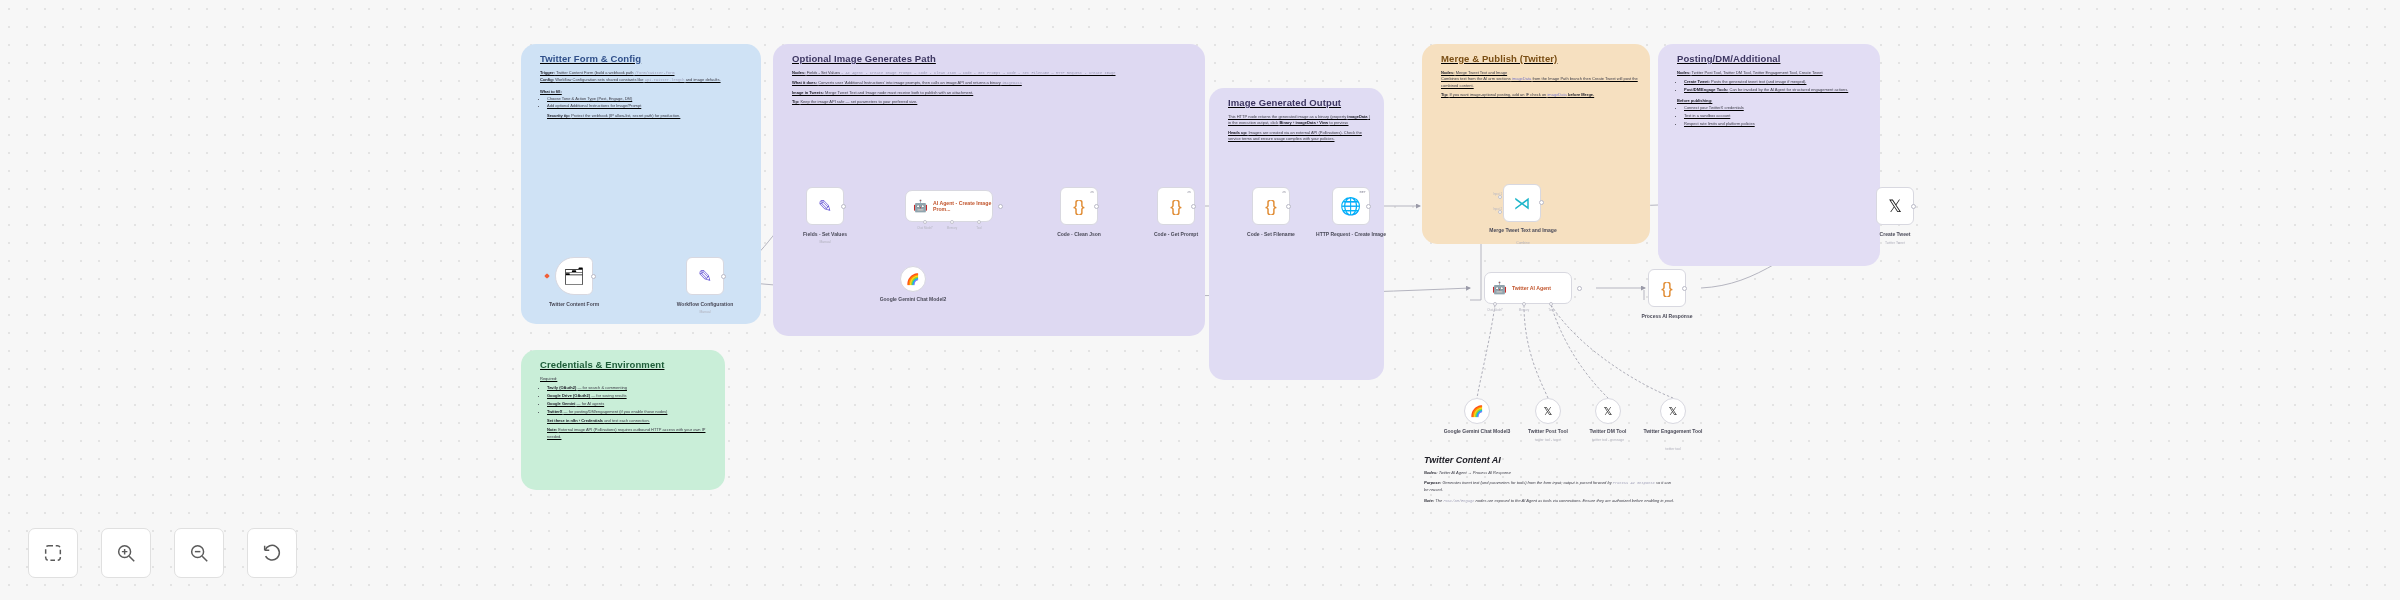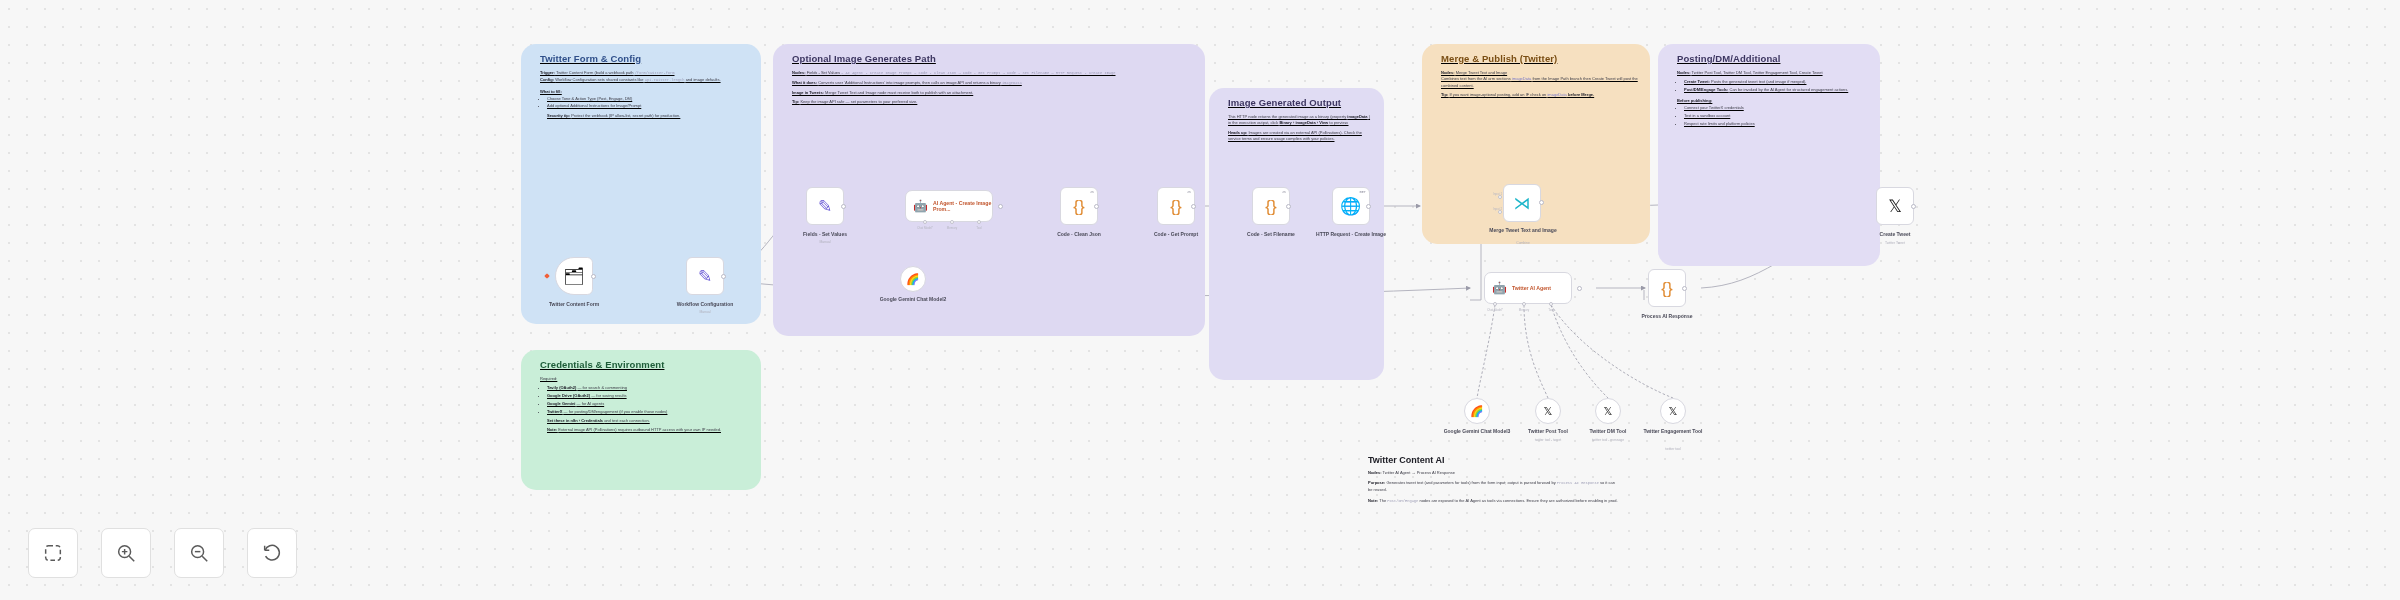--- a/index.html
+++ b/index.html
@@ -306,21 +306,21 @@
       </li>
     </ul>
     <div class="sub">Before publishing:</div>
     <ul>
       <li>Connect your TwitterX credentials</li>
       <li>Test in a sandbox account</li>
       <li>Respect rate limits and platform policies</li>
     </ul>
   </div>
 
-  <div class="panel p-green" style="left:521px;top:350px;width:240px;height:140px;">
+  <div class="panel p-green" style="left:521px;top:350px;width:204px;height:140px;">
     <h3>Credentials &amp; Environment</h3>
     <p>Required:</p>
     <ul>
       <li>
         <b>Tavily (OAuth2)</b>
         <span>— for search &amp; commenting</span>
       </li>
       <li>
         <b>Google Drive (OAuth2)</b>
         <span>— for saving results</span>
@@ -337,21 +337,21 @@
     <p class="indent">
       <b>Set these in n8n › Credentials</b>
       <span>and test each connection.</span>
     </p>
     <p class="indent">
       <b>Note:</b>
       <span>External image API (Pollinations) requires outbound HTTP access with your own IP needed.</span>
     </p>
   </div>
 
-  <div class="caption" style="left:1368px;top:455px;">
+  <div class="caption" style="left:1424px;top:455px;font-style:italic;">
     <h3>Twitter Content AI</h3>
     <p>
       <b>Nodes:</b>
       <span>Twitter AI Agent → Process AI Response</span>
     </p>
     <p>
       <b>Purpose:</b>
       <span>Generates tweet text (and parameters for tools) from the form input; output is parsed forward by</span>
       <span class="code">Process AI Response</span>
       <span>so it can be reused.</span>

